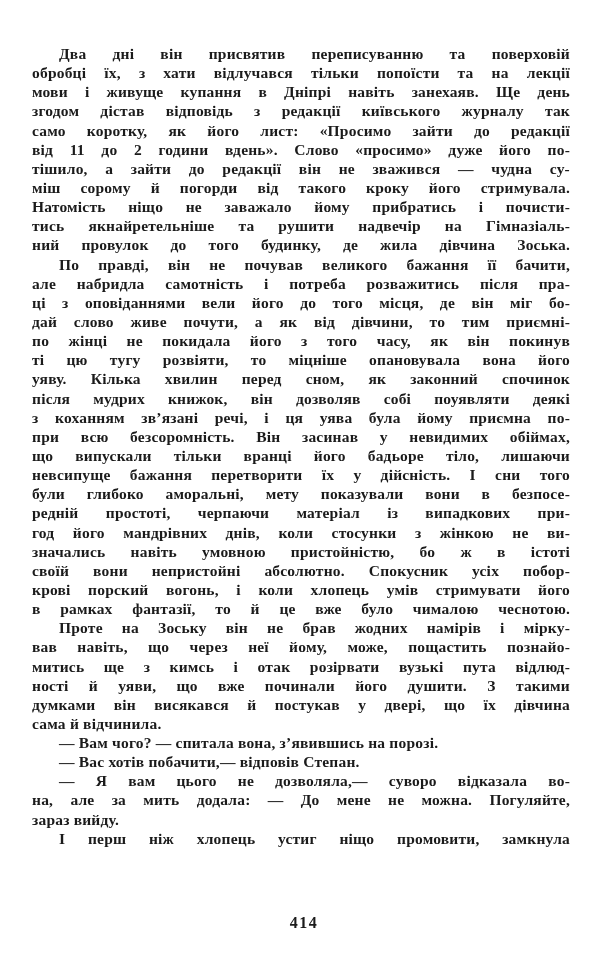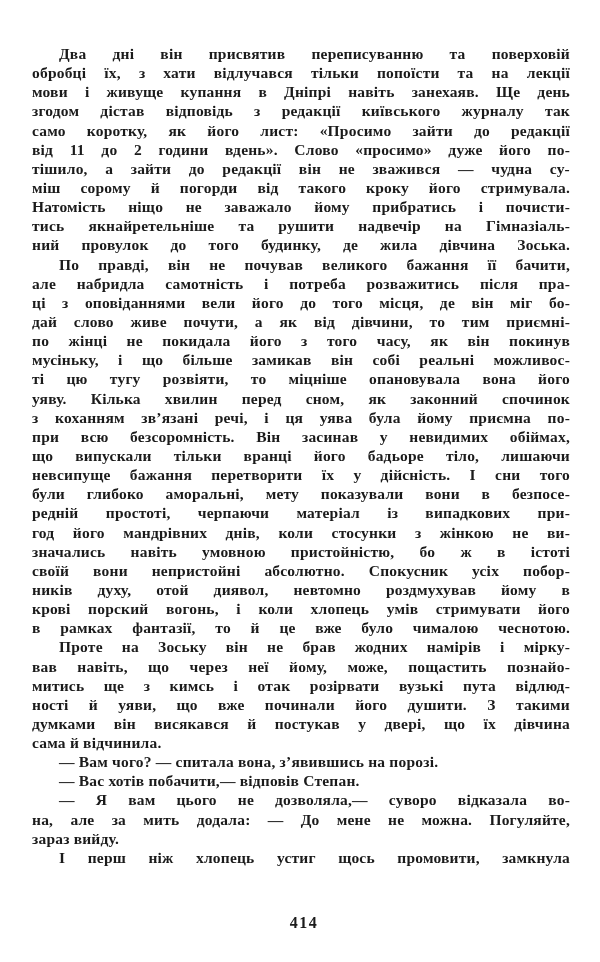--- a/index.html
+++ b/index.html
@@ -73,33 +73,32 @@
         <div class="line">Натомість ніщо не заважало йому прибратись і почисти-</div>
         <div class="line">тись якнайретельніше та рушити надвечір на Гімназіаль-</div>
         <div class="line">ний провулок до того будинку, де жила дівчина Зоська.</div>
       </div>
       <div class="paragraph">
         <div class="line first">По правді, він не почував великого бажання її бачити,</div>
         <div class="line">але набридла самотність і потреба розважитись після пра-</div>
         <div class="line">ці з оповіданнями вели його до того місця, де він міг бо-</div>
         <div class="line">дай слово живе почути, а як від дівчини, то тим приємні-</div>
         <div class="line">по жінці не покидала його з того часу, як він покинув</div>
-        <div class="line">мусіньку, і що більше замикав він собі реальні можливос-</div>
         <div class="line">ті цю тугу розвіяти, то міцніше опановувала вона його</div>
         <div class="line">уяву. Кілька хвилин перед сном, як законний спочинок</div>
+        <div class="line">після мудрих книжок, він дозволяв собі поуявляти деякі</div>
         <div class="line">з коханням зв’язані речі, і ця уява була йому приємна по-</div>
         <div class="line">при всю безсоромність. Він засинав у невидимих обіймах,</div>
         <div class="line">що випускали тільки вранці його бадьоре тіло, лишаючи</div>
         <div class="line">невсипуще бажання перетворити їх у дійсність. І сни того</div>
         <div class="line">були глибоко аморальні, мету показували вони в безпосе-</div>
         <div class="line">редній простоті, черпаючи матеріал із випадкових при-</div>
         <div class="line">год його мандрівних днів, коли стосунки з жінкою не ви-</div>
         <div class="line">значались навіть умовною пристойністю, бо ж в істоті</div>
         <div class="line">своїй вони непристойні абсолютно. Спокусник усіх побор-</div>
-        <div class="line">ників духу, отой диявол, невтомно роздмухував йому в</div>
         <div class="line">крові порский вогонь, і коли хлопець умів стримувати його</div>
         <div class="line">в рамках фантазії, то й це вже було чималою чеснотою.</div>
       </div>
       <div class="paragraph">
         <div class="line first">Проте на Зоську він не брав жодних намірів і мірку-</div>
         <div class="line">вав навіть, що через неї йому, може, пощастить познайо-</div>
         <div class="line">митись ще з кимсь і отак розірвати вузькі пута відлюд-</div>
         <div class="line">ності й уяви,  що вже  починали його  душити. З  такими</div>
         <div class="line">думками він висякався й постукав у двері, що їх дівчина</div>
         <div class="line no-fill">сама й відчинила.</div>
@@ -109,17 +108,17 @@
       </div>
       <div class="paragraph">
         <div class="line first no-fill">— Вас хотів побачити,— відповів Степан.</div>
       </div>
       <div class="paragraph">
         <div class="line first">— Я вам цього не дозволяла,— суворо відказала во-</div>
         <div class="line">на, але за мить додала: — До мене не можна. Погуляйте,</div>
         <div class="line no-fill">зараз вийду.</div>
       </div>
       <div class="paragraph">
-        <div class="line first">І перш ніж хлопець устиг щось промовити, замкнула</div>
+        <div class="line first">І перш ніж хлопець устиг ніщо промовити, замкнула</div>
       </div>
     </div>
   <div class="page-number">414</div>
 </div>
 
 </body></html>

